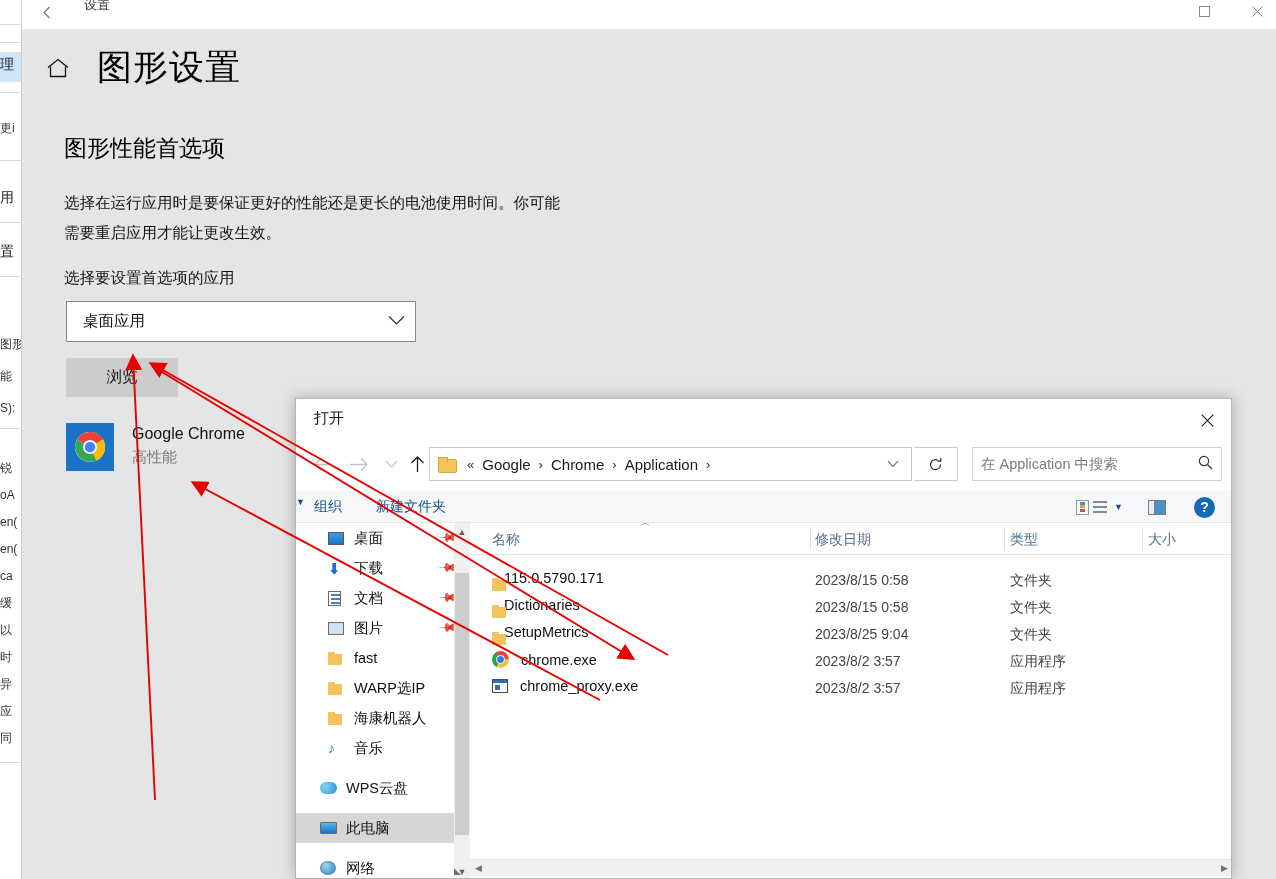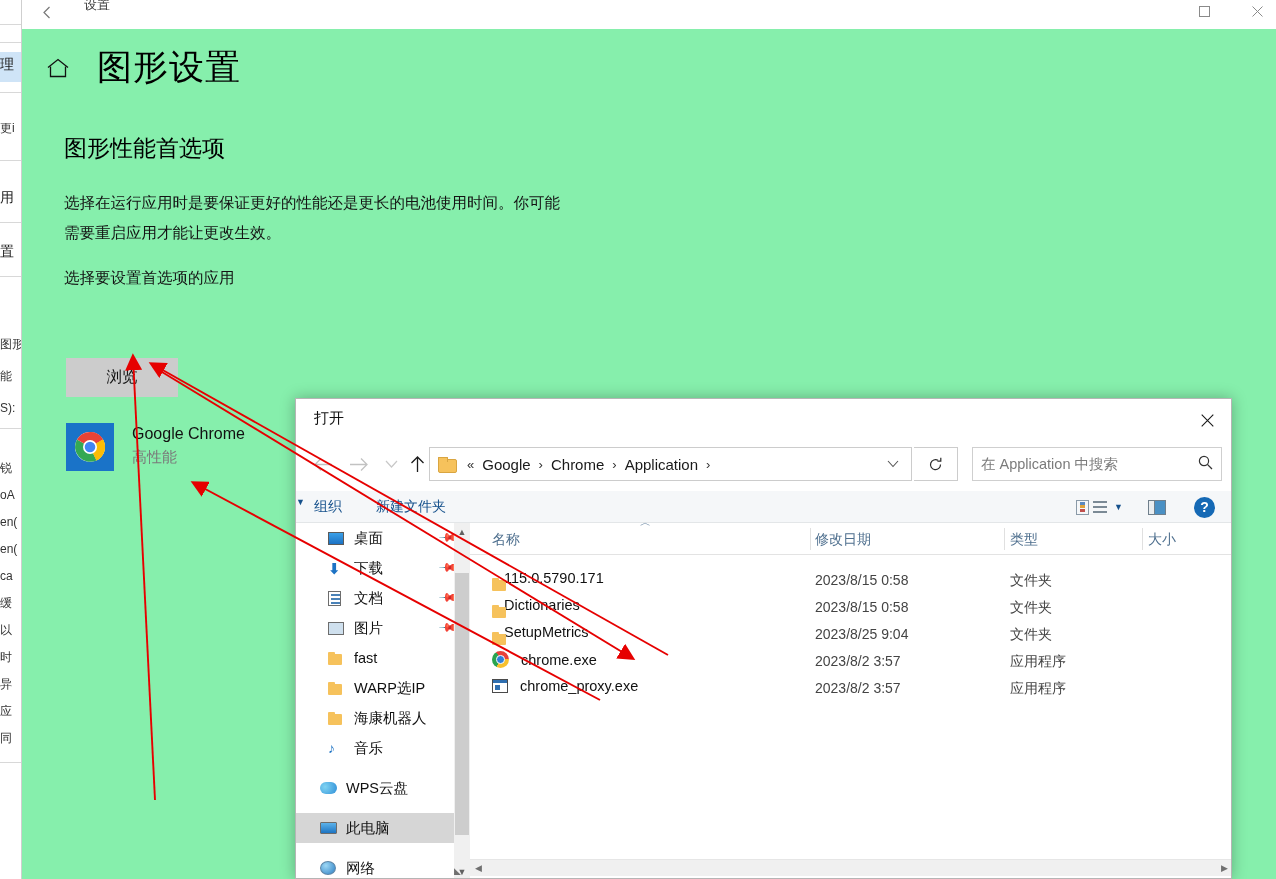--- a/index.html
+++ b/index.html
@@ -13,21 +13,21 @@
   #root { position: relative; width: 1276px; height: 879px; background:#ffffff; }
 
   
   .bg-window { position:absolute; left:0; top:0; width:22px; height:879px; background:#ffffff; border-right:1px solid #cfcfcf; overflow:hidden; }
   .bg-frag { position:absolute; left:0; font-size:14px; color:#1a1a1a; white-space:nowrap; line-height:1; }
   .bg-rule { position:absolute; left:0; width:22px; height:1px; background:#d8d8d8; }
   .bg-sel { position:absolute; left:0; width:22px; background:#cfe4f7; }
   .bg-small { font-size:12px; color:#333; }
 
   
-  .settings { position:absolute; left:22px; top:0; width:1254px; height:879px; background:#86efac; }
+  .settings { position:absolute; left:22px; top:0; width:1254px; height:879px; background:#e5e5e5; }
   .title-bar { position:absolute; left:0; top:0; width:1254px; height:29px; background:#ffffff; }
   .tb-back { position:absolute; left:12px; top:0px; width:26px; height:24px; color:#4a4a4a; font-size:15px;
              display:flex; align-items:center; justify-content:center; }
   .tb-title { position:absolute; left:62px; top:-4px; font-size:13px; color:#3a3a3a; }
   .tb-ctrl { position:absolute; top:0px; width:34px; height:22px; display:flex; align-items:center; justify-content:center;
              font-size:12px; color:#4a4a4a; }
   .tb-max { left:1165px; }
   .tb-close { left:1218px; }
   .tb-sep { position:absolute; left:0; top:28px; width:1254px; height:1px; background:#ffffff; }
 
@@ -222,20 +222,28 @@
     </div>
 
     <div class="section-h">图形性能首选项</div>
     <div class="desc">
       <div>选择在运行应用时是要保证更好的性能还是更长的电池使用时间。你可能</div>
       <div>需要重启应用才能让更改生效。</div>
     </div>
 
     <div class="sub-label">选择要设置首选项的应用</div>
 
+    <div class="combo">
+      <span class="combo-val">桌面应用</span>
+      <span class="combo-chev">
+        <svg width="17" height="11" viewBox="0 0 17 11">
+            <path d="M1 1.5 8.5 9 16 1.5" fill="none" stroke="#2b2b2b" stroke-width="1.2"></path>
+          </svg>
+      </span>
+    </div>
 
     <div class="browse-btn">浏览</div>
 
     <div class="app-row">
       <div class="app-icon">
         <svg width="34" height="34" viewBox="0 0 34 34">
           <circle cx="17" cy="17" r="15" fill="#ffffff"></circle>
           <path d="M17 2 A15 15 0 0 1 30 9.5 L17 9.5 Z" fill="#ea4335"></path>
           <path d="M30 9.5 A15 15 0 0 1 23.5 30.4 L17 17 Z" fill="#fbbc05"></path>
           <path d="M23.5 30.4 A15 15 0 0 1 4 9.5 L17 17 Z" fill="#34a853"></path>

